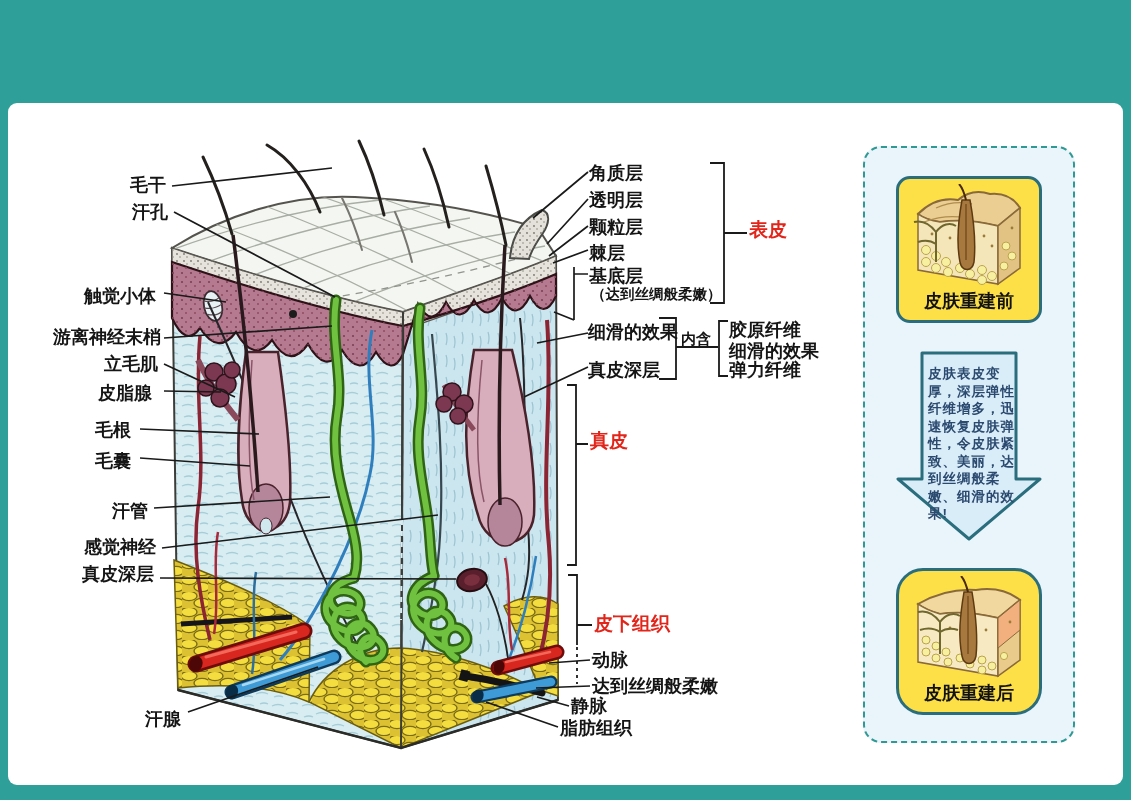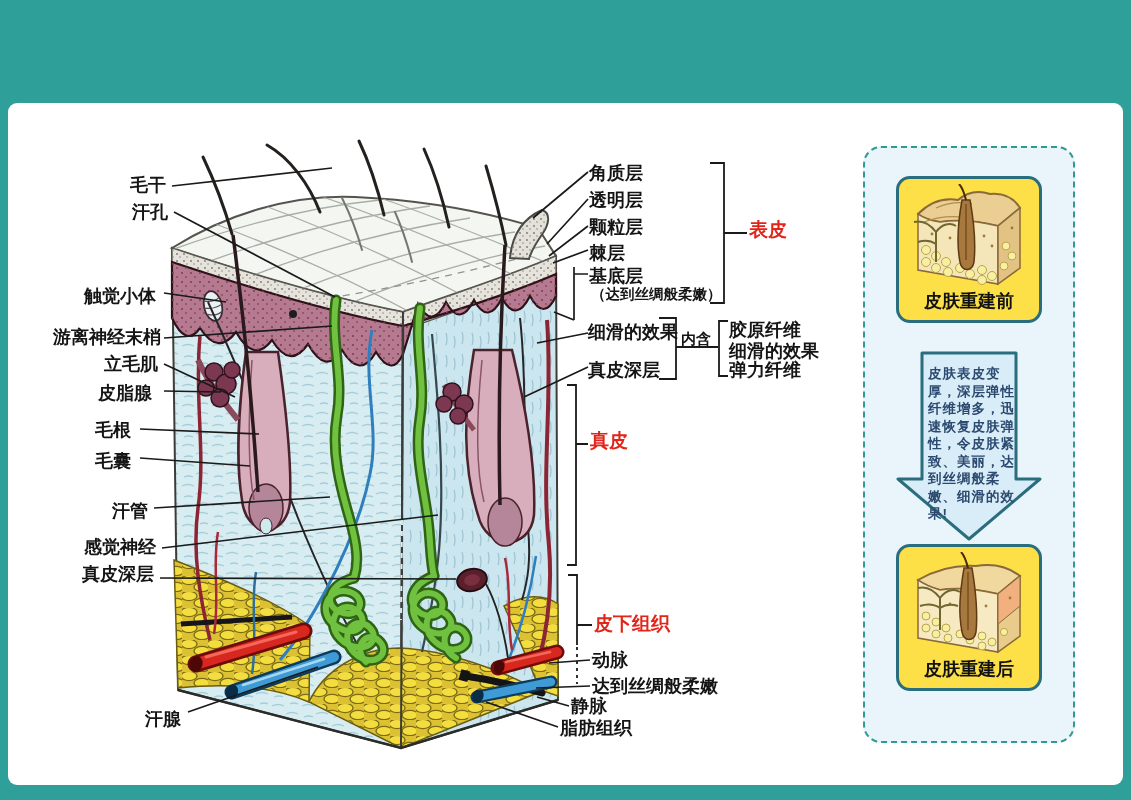--- a/index.html
+++ b/index.html
@@ -14,21 +14,21 @@
   .art{position:absolute;left:0;top:0;width:1131px;height:800px;pointer-events:none;}
   .lbl{position:absolute;font-weight:bold;font-size:18px;color:#151515;white-space:nowrap;line-height:1.05;}
   .lbl.small{font-size:14.5px;}
   .lbl.mid{font-size:15px;}
   .lbl.red{color:#E2251A;font-size:19px;}
   .panel{position:absolute;left:863px;top:146px;width:212px;height:597px;box-sizing:border-box;
          border:2px dashed #2E9A93;border-radius:18px;background:#E9F4FB;}
   .card{position:absolute;left:31px;width:146px;height:147px;background:#fde047;box-sizing:border-box;
         border:3px solid #2A6E7E;border-radius:14px;}
   .card.before{top:28px;}
-  .card.after{top:396px;}
+  .card.after{top:420px;border-radius:27px;}
   .card svg{position:absolute;top:5px;left:7px;}
   .card .card-label{position:absolute;left:0;bottom:7px;width:100%;text-align:center;
         font-weight:bold;font-size:18px;color:#111111;}
   .arrow-wrap{position:absolute;left:28px;top:202px;width:156px;height:196px;}
   .arrow-wrap svg{position:absolute;inset:0;}
   .arrow-text{position:absolute;left:35px;top:15px;width:92px;font-size:13.5px;font-weight:bold;
         color:#2C4A70;line-height:17.5px;letter-spacing:1px;}
 </style>
 </head>
 <body>

